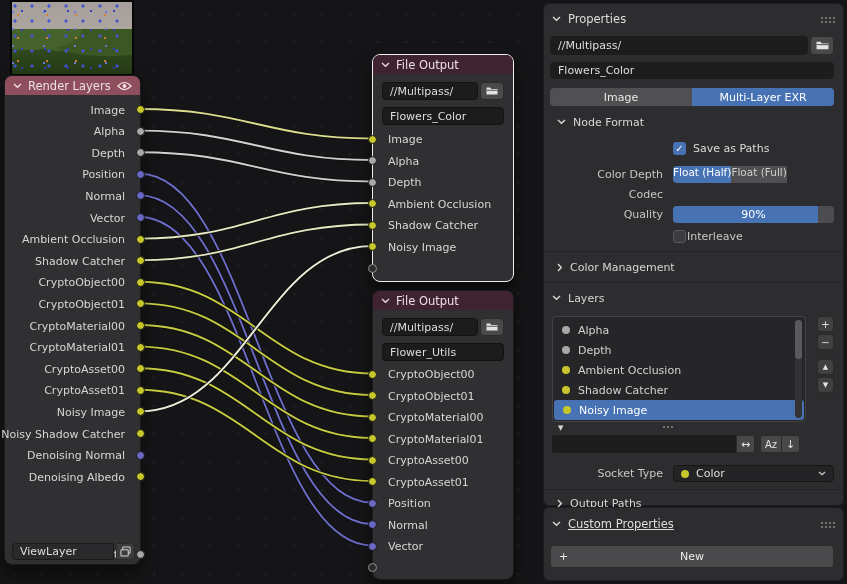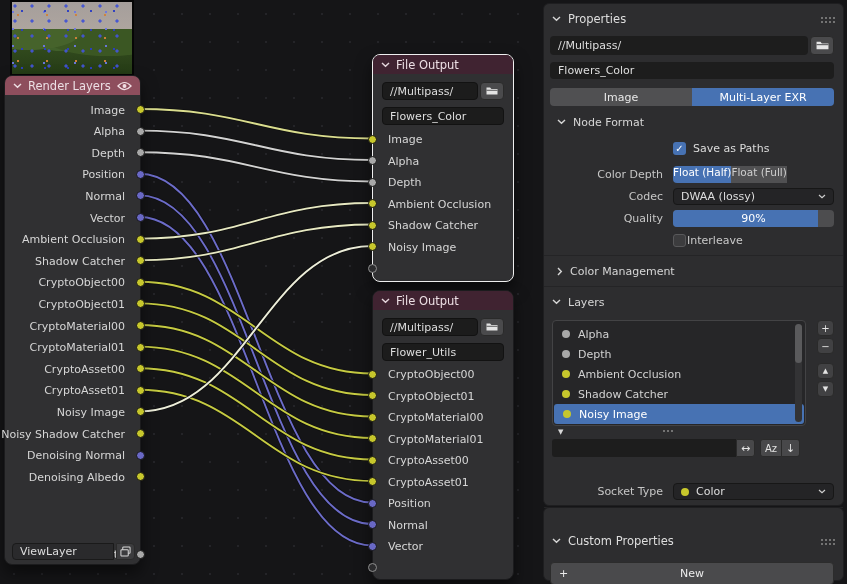--- a/index.html
+++ b/index.html
@@ -106,21 +106,21 @@
   .swap-btn{width:19px;height:18px;border-radius:0 3px 3px 0;font-size:11px;background:#48484a;border:1px solid #2a2a2a;}
   .azgrp{display:flex;margin-left:5px;}
   .azgrp .sq-btn{height:18px;background:#48484a;}
   .az{width:22px;border-radius:3px 0 0 3px;font-size:10px;}
   .dn{width:18px;border-radius:0 3px 3px 0;border-left:none;font-size:11px;}
   .newbtn{margin:0 9px 0 6px;height:21px;background:#4a4a4c;border:1px solid #2c2c2c;border-radius:4px;
         display:flex;align-items:center;color:#ececec;position:relative;}
   .newbtn .plus{position:absolute;left:8px;}
   .newbtn .lbl{flex:1;text-align:center;}
   .mt2{margin-top:2px}.mt5{margin-top:5px}.mt7{margin-top:7px}.mt8{margin-top:8px}.mt9{margin-top:9px}
-  .mt10{margin-top:10px}.mt11{margin-top:11px}.mt12{margin-top:12px}.mt14{margin-top:26px}
+  .mt10{margin-top:10px}.mt11{margin-top:11px}.mt12{margin-top:12px}.mt14{margin-top:12px}
   .dot-yellow{background:#c7c72c;}
   .dot-gray{background:#a8a8a8;}
 </style>
 </head>
 <body>
 
 <svg id="wires" width="847" height="584">
     <path d="M 139.5 109 C 244.5 109 267 138.5 372 138.5" fill="none" stroke="#0e0e0e" stroke-width="3.4" stroke-linecap="round"></path>
     <path d="M 139.5 109 C 244.5 109 267 138.5 372 138.5" fill="none" stroke="#dadd8e" stroke-width="1.9" stroke-linecap="round"></path>
     <path d="M 139.5 130.6 C 244.5 130.6 267 160 372 160" fill="none" stroke="#0e0e0e" stroke-width="3.4" stroke-linecap="round"></path>
@@ -429,26 +429,20 @@
   <div class="prow mt11">
     <span class="plabel">Color Depth</span>
     <span class="btn2">
       <span class="seg blue">Float (Half)</span>
       <span class="seg gray">Float (Full)</span>
     </span>
   </div>
 
   <div class="prow mt5">
     <span class="plabel">Codec</span>
-    <span class="ddown">
-      <span>DWAA (lossy)</span>
-      <svg class="dd-chev" width="8" height="5">
-          <path d="M1 1 L4 3.6 L7 1" stroke="#cfcfcf" stroke-width="1.2" fill="none"></path>
-        </svg>
-    </span>
   </div>
 
   <div class="prow mt5">
     <span class="plabel">Quality</span>
     <span class="slider">
       <span class="fill" id="quality-fill" style="width: 90%;"></span>
       <span class="val">90%</span>
     </span>
   </div>
 
@@ -554,21 +548,21 @@
   <div class="divider mt7"></div>
   <div class="sub-hdr mt5">
     <svg width="6" height="9">
         <path d="M1 1 L4.3 4.5 L1 8" stroke="#d6d6d6" stroke-width="1.4" fill="none"></path>
       </svg>
     <span>Output Paths</span>
   </div>
 </div>
 
 <div class="panel" style="top:507px;height:74px;">
-  <div class="phdr" style="margin-top:24px;">
+  <div class="phdr" style="margin-top:7px;text-decoration:underline;">
     <svg width="9" height="6">
         <path d="M1 1 L4.5 4.3 L8 1" stroke="#d6d6d6" stroke-width="1.4" fill="none"></path>
       </svg>
     <span>Custom Properties</span>
     <span class="grip"></span>
   </div>
   <div class="newbtn mt12">
     <span class="plus">+</span>
     <span class="lbl">New</span>
   </div>

